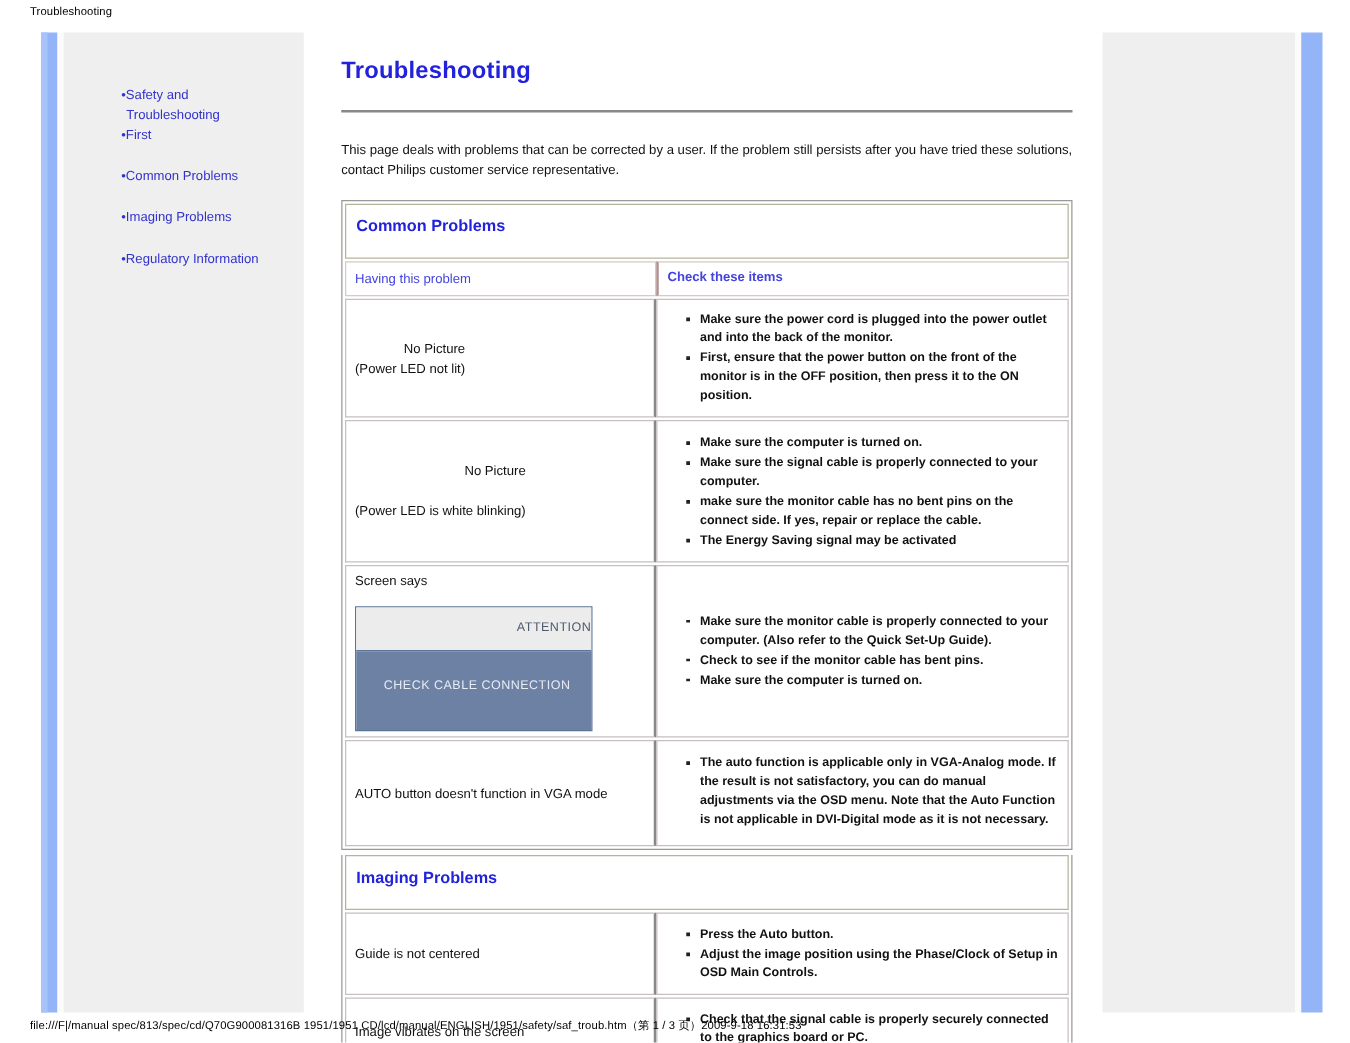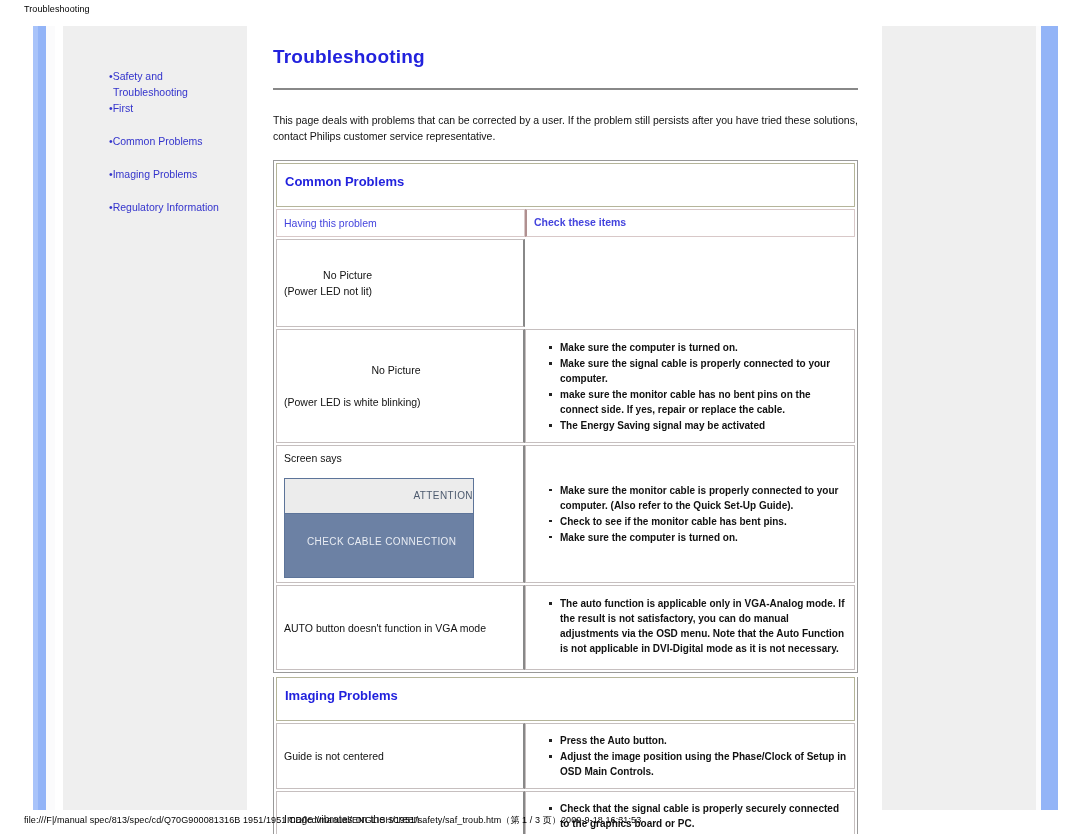--- a/index.html
+++ b/index.html
@@ -59,21 +59,21 @@
   .rail-gap {
     position: absolute;
     left: 13px; top: 0;
     width: 9px; height: 784px;
     background: #fbfbfc;
   }
 
   
   .nav-panel {
     position: absolute;
-    left: 30px; top: 0;
+    left: 18px; top: 0;
     width: 192px; height: 784px;
     background: #efefef;
   }
   .nav-list {
     position: absolute;
     left: 46px;
     top: 42px;
     width: 150px;
   }
   .nav-link {
@@ -292,20 +292,26 @@
             <div class="cell-r">Check these items</div>
           </div>
 
           <div class="row">
             <div class="cell-l center" style="min-height:88px">
               <span>
                 <span class="v-mid">No Picture</span>
                 <span class="v-mid">(Power LED not lit)</span>
               </span>
             </div>
+            <div class="cell-r vcenter">
+              <ul>
+                <li>Make sure the power cord is plugged into the power outlet and into the back of the monitor.</li>
+                <li>First, ensure that the power button on the front of the monitor is in the OFF position, then press it to the ON position.</li>
+              </ul>
+            </div>
           </div>
 
           <div class="row">
             <div class="cell-l center" style="min-height:104px">
               <span>
                 <span class="v-mid">No Picture</span>
                 <span class="v-mid" style="margin-top:16px">(Power LED is white blinking)</span>
               </span>
             </div>
             <div class="cell-r" style="padding-top:10px">

